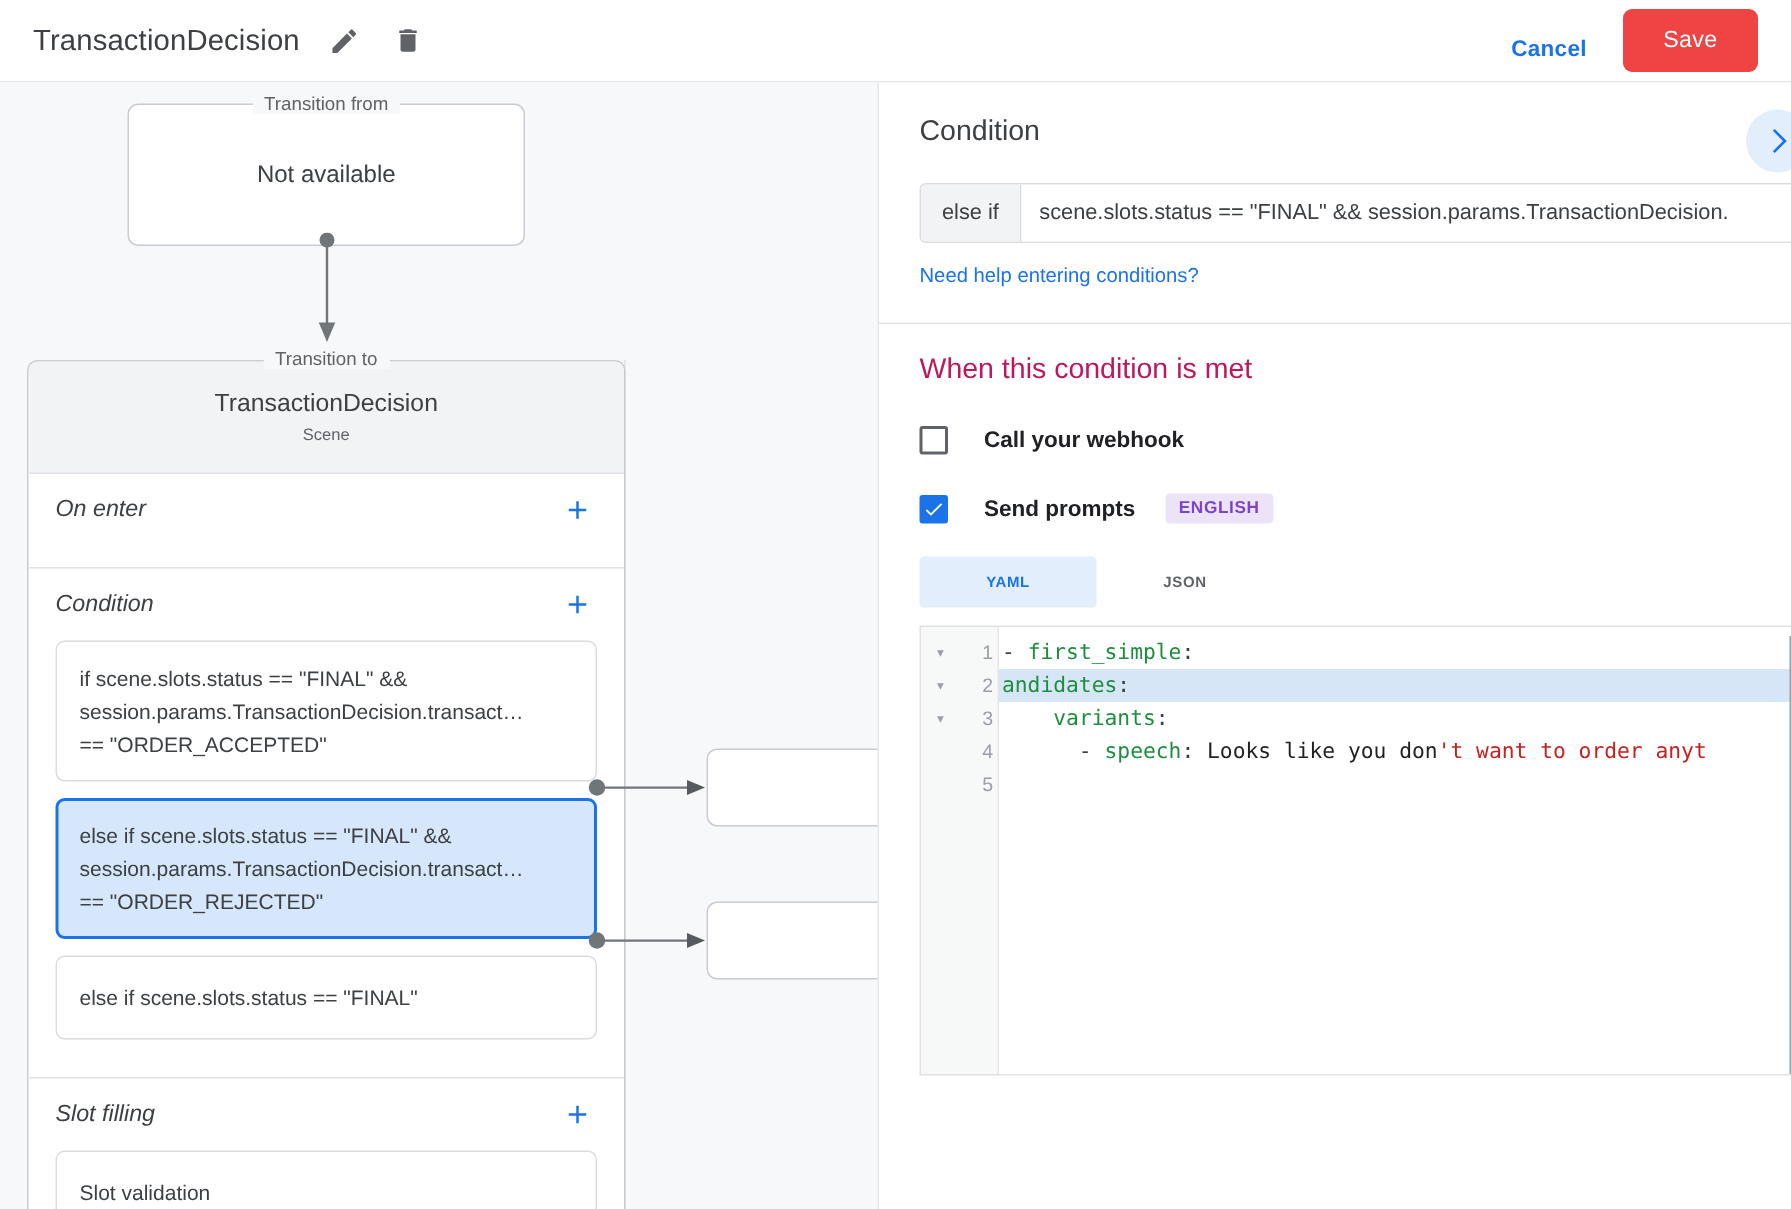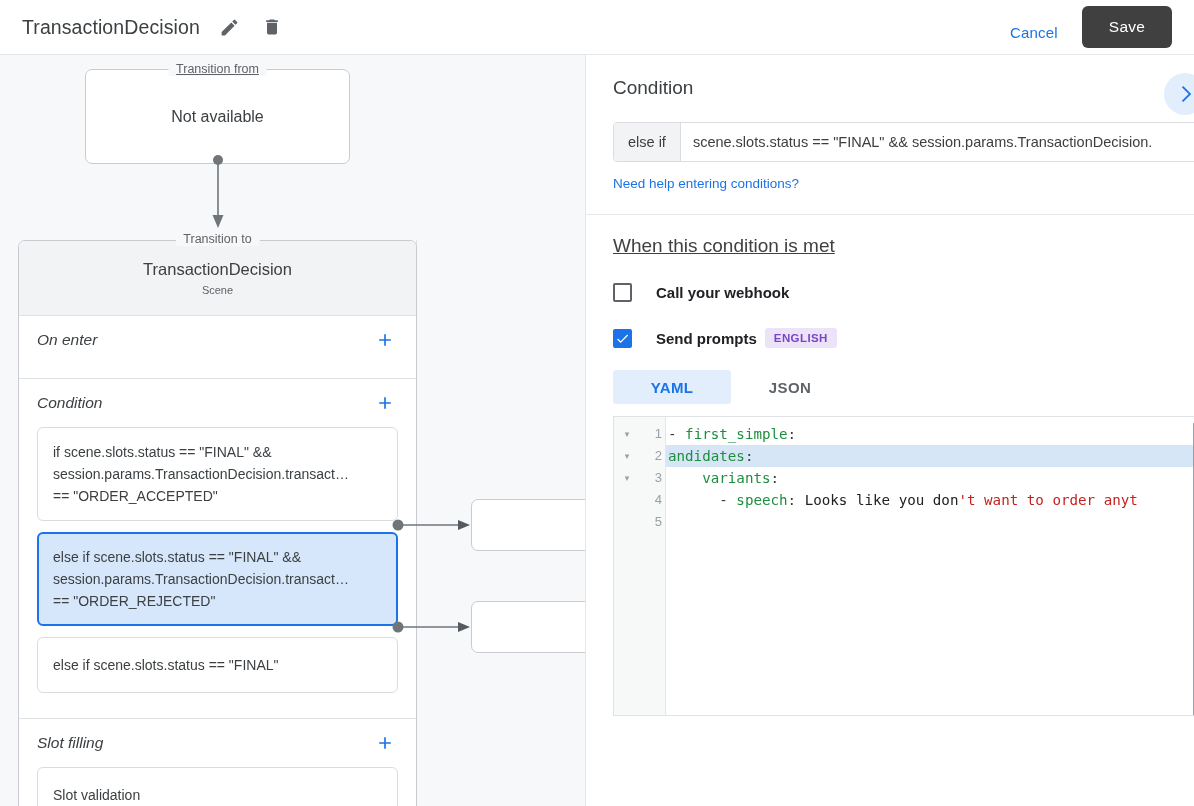--- a/index.html
+++ b/index.html
@@ -31,31 +31,31 @@
     margin-left: 18px;
     width: 24px; height: 24px;
     display: flex; align-items: center; justify-content: center;
     cursor: pointer;
   }
   .tb-icon-btn svg { display:block; }
   #topbar-spacer { flex: 1 1 auto; }
   #cancel-btn {
     color: #1a73e8;
     font-size: 15px;
-    font-weight: 400;
+    font-weight: 700;
     cursor: pointer;
     padding: 8px 12px;
     letter-spacing: .2px;
     background: none; border: none;
     font-family: inherit;
     margin-top: 11px;
   }
   #save-btn {
     margin-left: 12px; margin-right: 22px;
-    background: #404040;
+    background: #ef4444;
     color: #fff;
     border: none;
     border-radius: 6px;
     height: 42px;
     padding: 0 27px;
     font-size: 15.5px;
     font-weight: 500;
     letter-spacing: .2px;
     cursor: pointer;
     font-family: inherit;
@@ -78,21 +78,20 @@
   .fieldset-legend {
     position: absolute;
     top: -8px;
     left: 50%;
     transform: translateX(-50%);
     background: #f7f8fa;
     padding: 0 8px;
     font-size: 12.5px;
     color: #5f6368;
     white-space: nowrap;
-    text-decoration: underline;
   }
 
   
   #transition-from {
     left: 85px; top: 14px; width: 265px; height: 95px;
   }
   #transition-from .card-main {
     position:absolute; left:0; right:0; top:0; bottom:0;
     display:flex; align-items:center; justify-content:center;
     font-size: 16px; color: #3c4043;
@@ -240,21 +239,21 @@
     cursor: pointer;
     text-decoration: none;
   }
   #cond-divider {
     margin-top: 22px;
     height: 1px; background: #e4e6e8;
     width: 609px; margin-left: -27px;
   }
 
   #met-section { padding: 20px 27px 0 27px; }
-  #met-title { font-size: 19px; color: #404040; text-decoration: underline; }
+  #met-title { font-size: 19px; color: #be185d; }
 
   .cb-row { display: flex; align-items: center; margin-top: 26px; }
   .cb {
     width: 19px; height: 19px;
     border: 2px solid #5f6368;
     border-radius: 2px;
     background: #fff;
     cursor: pointer;
     flex: 0 0 auto;
   }
@@ -263,21 +262,21 @@
     border-color: #1a73e8;
     display: flex; align-items: center; justify-content: center;
   }
   .cb-label {
     margin-left: 24px;
     font-size: 15px;
     font-weight: bold;
     color: #202124;
   }
   .lang-badge {
-    margin-left: 8px;
+    margin-left: 20px;
     background: #ece3f9;
     color: #7a45c7;
     font-size: 11.5px;
     font-weight: bold;
     letter-spacing: .4px;
     padding: 4px 9px;
     border-radius: 3px;
   }
   #prompt-desc {
     margin-top: 15px;
@@ -285,21 +284,21 @@
     line-height: 20px;
     color: #3c4043;
     max-width: 556px;
   }
   #prompt-desc a { color: #1a73e8; text-decoration: none; cursor: pointer; }
 
   #editor-tabs { margin-top: 22px; display: flex; }
   .ed-tab {
     height: 34px; min-width: 118px;
     display: flex; align-items: center; justify-content: center;
-    font-size: 15px; font-weight: bold;
+    font-size: 10px; font-weight: bold;
     letter-spacing: .4px;
     color: #5f6368;
     cursor: pointer;
     border-radius: 3px;
   }
   .ed-tab.active { background: #e3eefc; color: #1a73e8; }
 
   #editor {
     margin-top: 12px;
     width: 582px;

